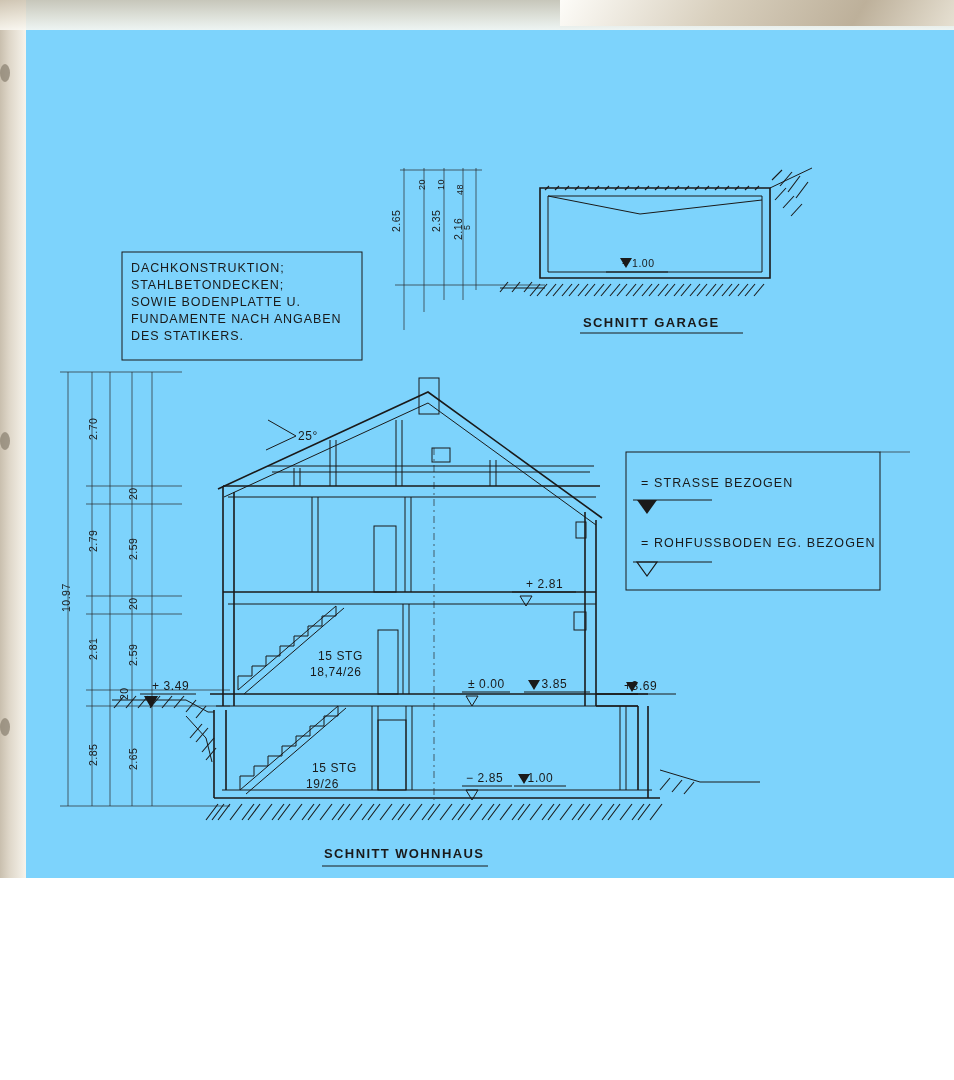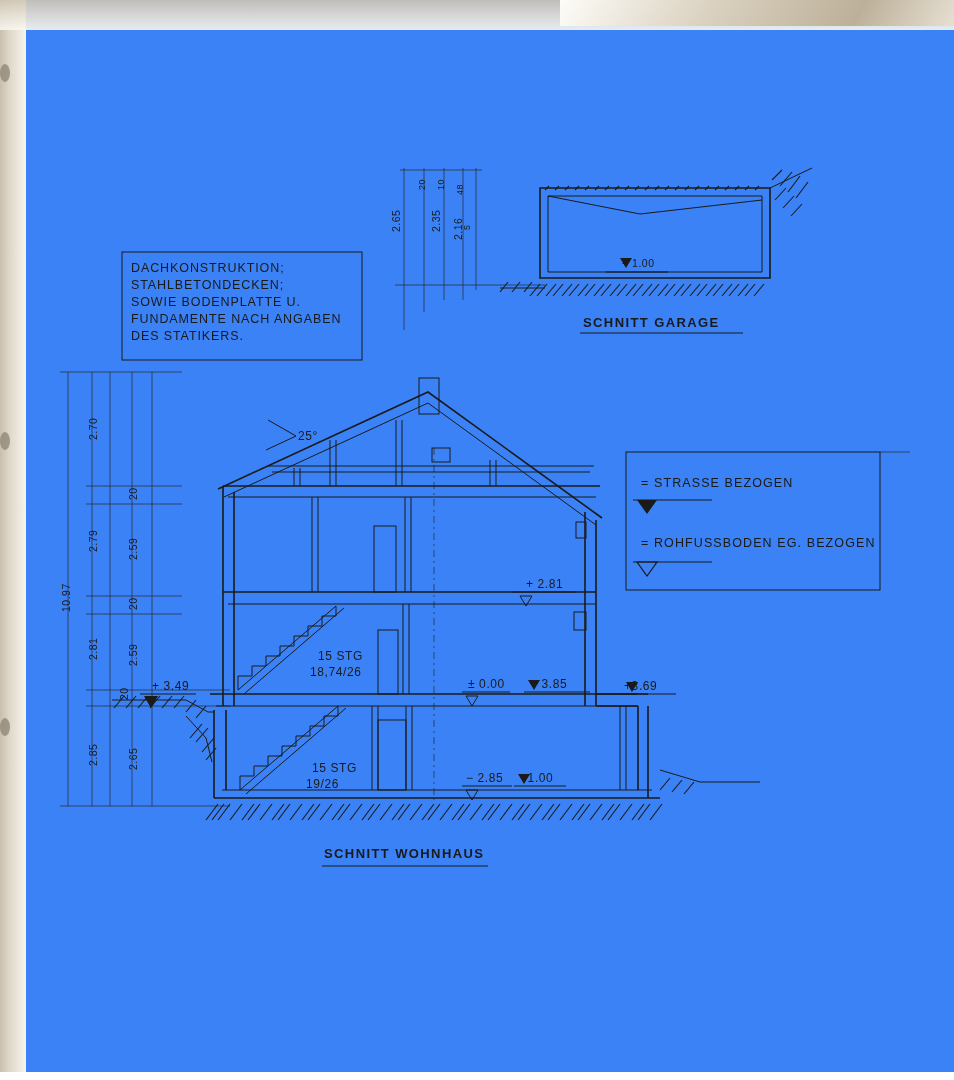--- a/index.html
+++ b/index.html
@@ -6,22 +6,22 @@
     margin: 0;
     padding: 0;
     background: #ffffff;
   }
   body {
     font-family: "Liberation Sans", sans-serif;
   }
   #sheet {
     position: relative;
     width: 954px;
-    height: 1072px;
-    background: #3b82f6;
+    height: 878px;
+    background: #7dd3fc;
     overflow: hidden;
   }
   
   .scan-edge-left {
     position: absolute;
     left: 0; top: 0;
     width: 26px; height: 1080px;
     background: linear-gradient(to right, #c9bfae 0%, #ded6c8 35%, #f7f4ec 100%);
   }
   .scan-edge-top {

